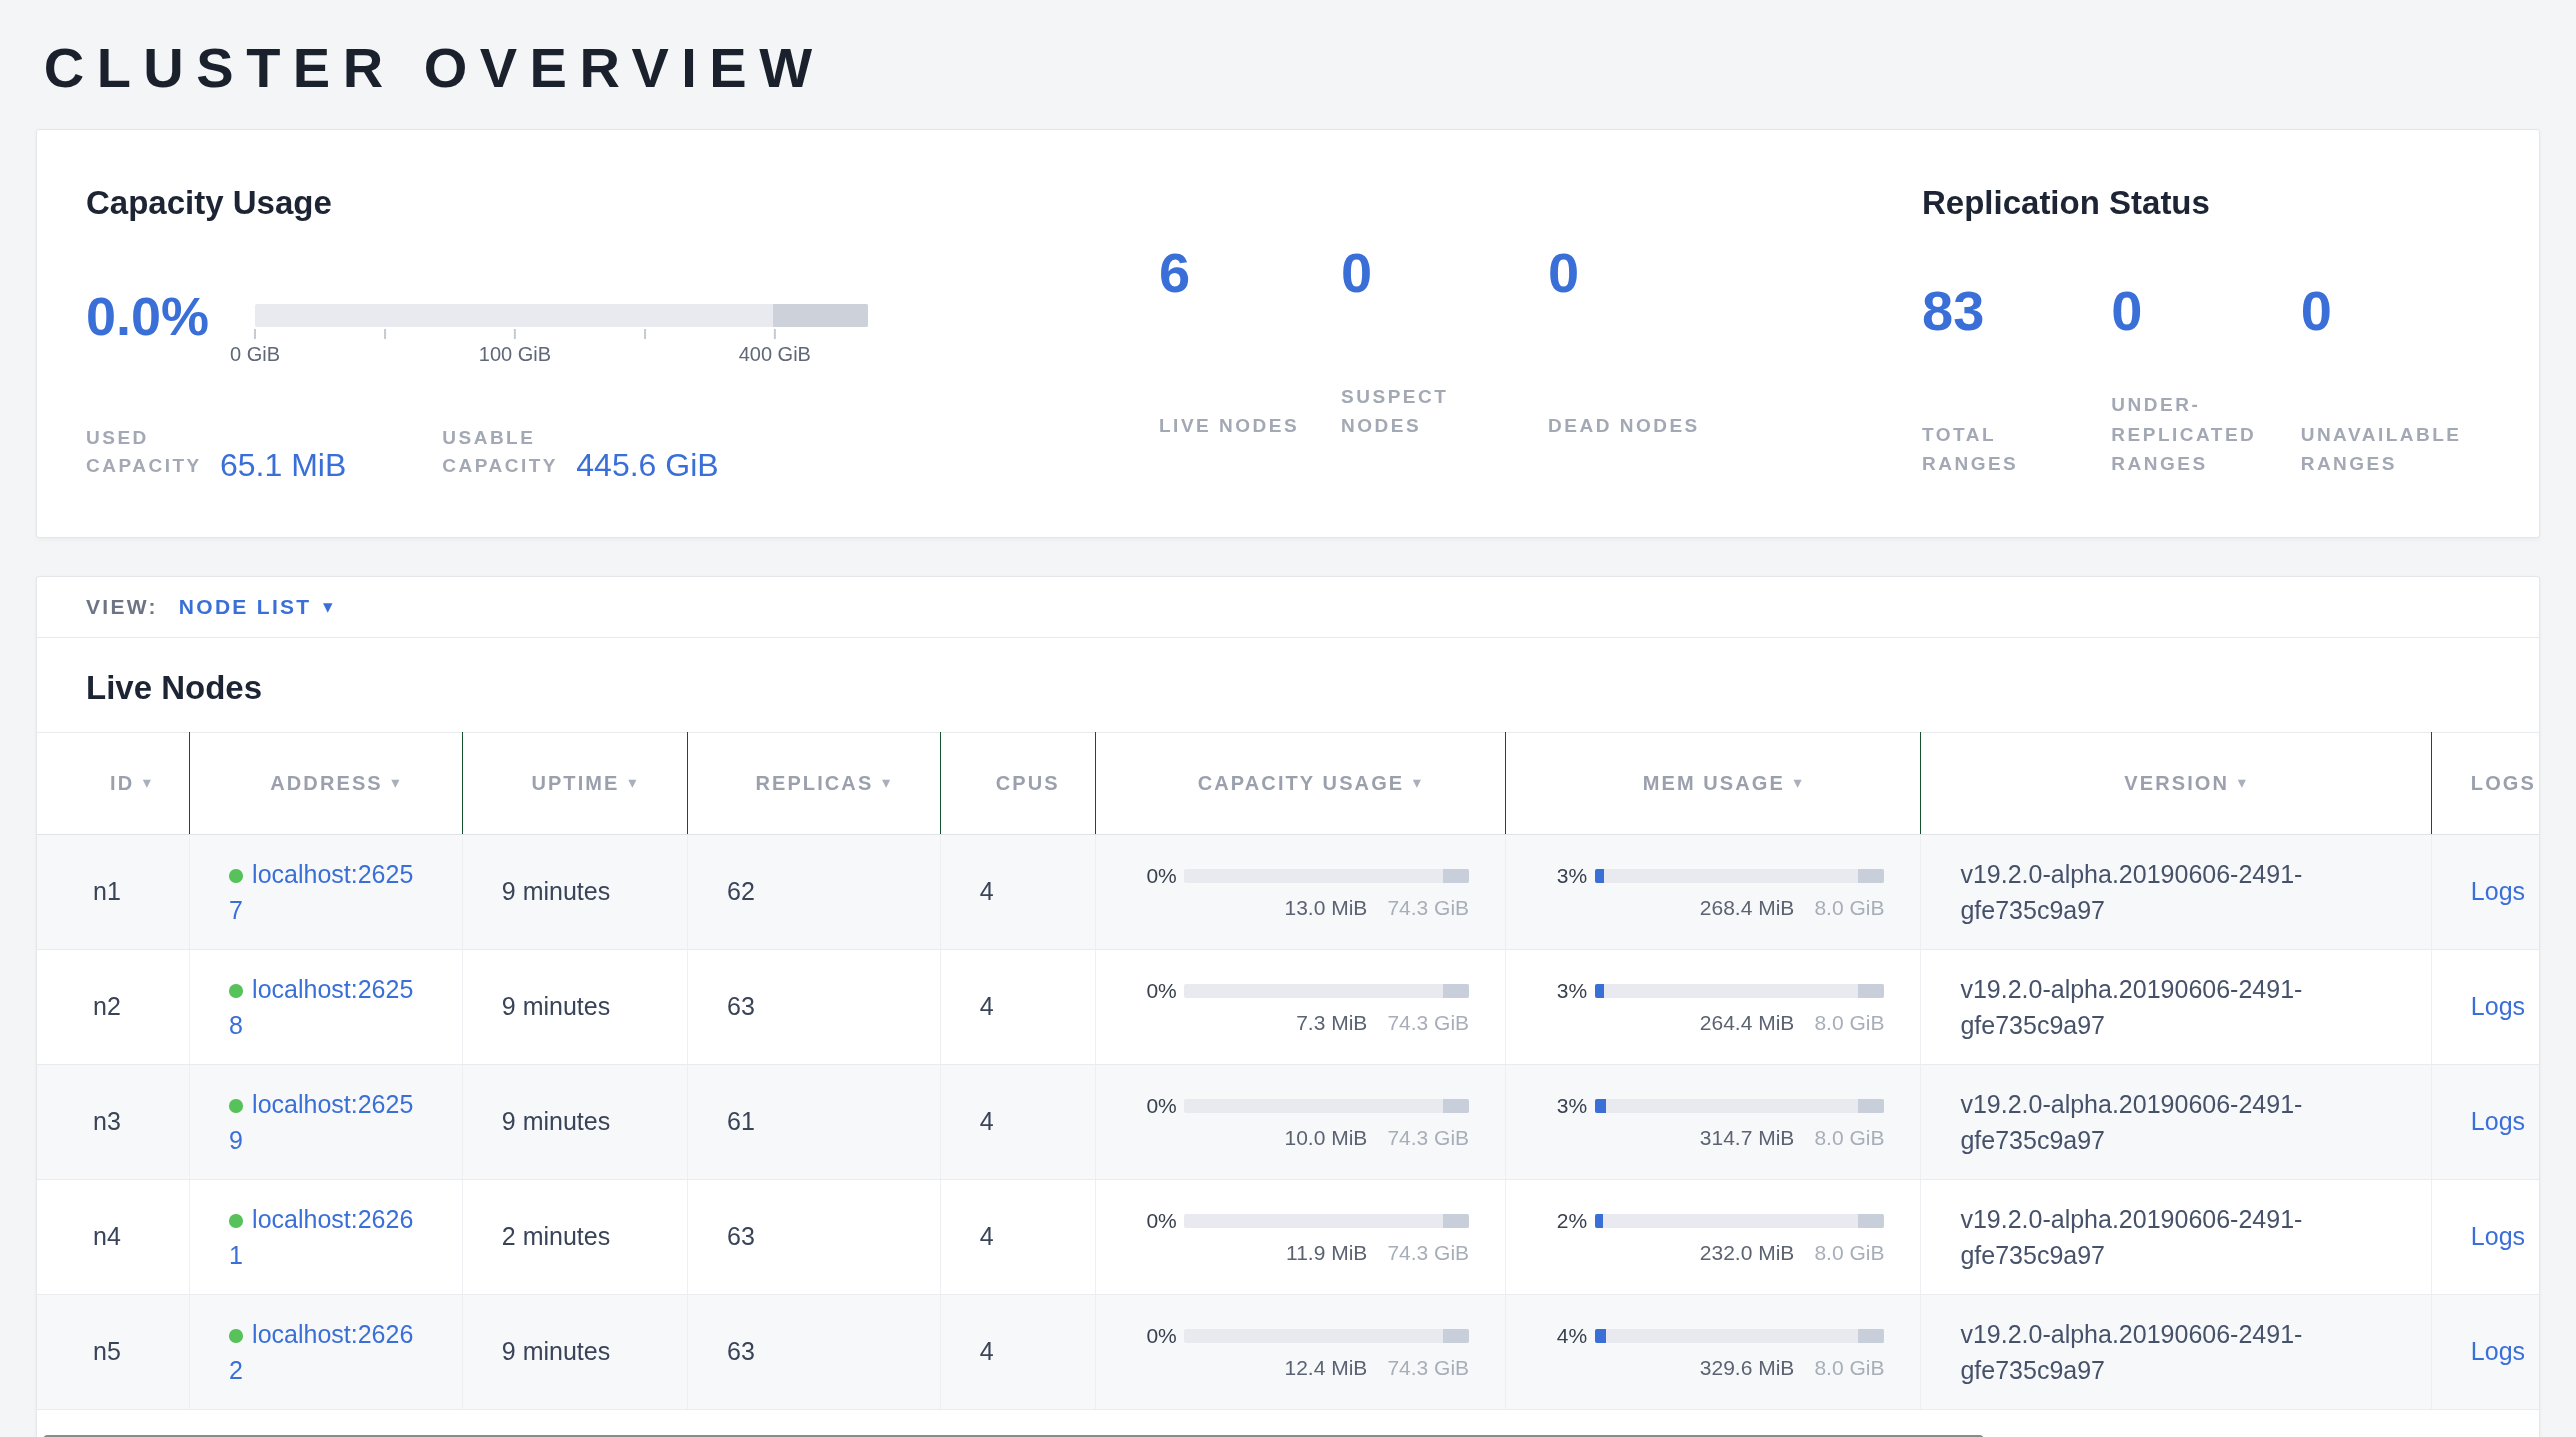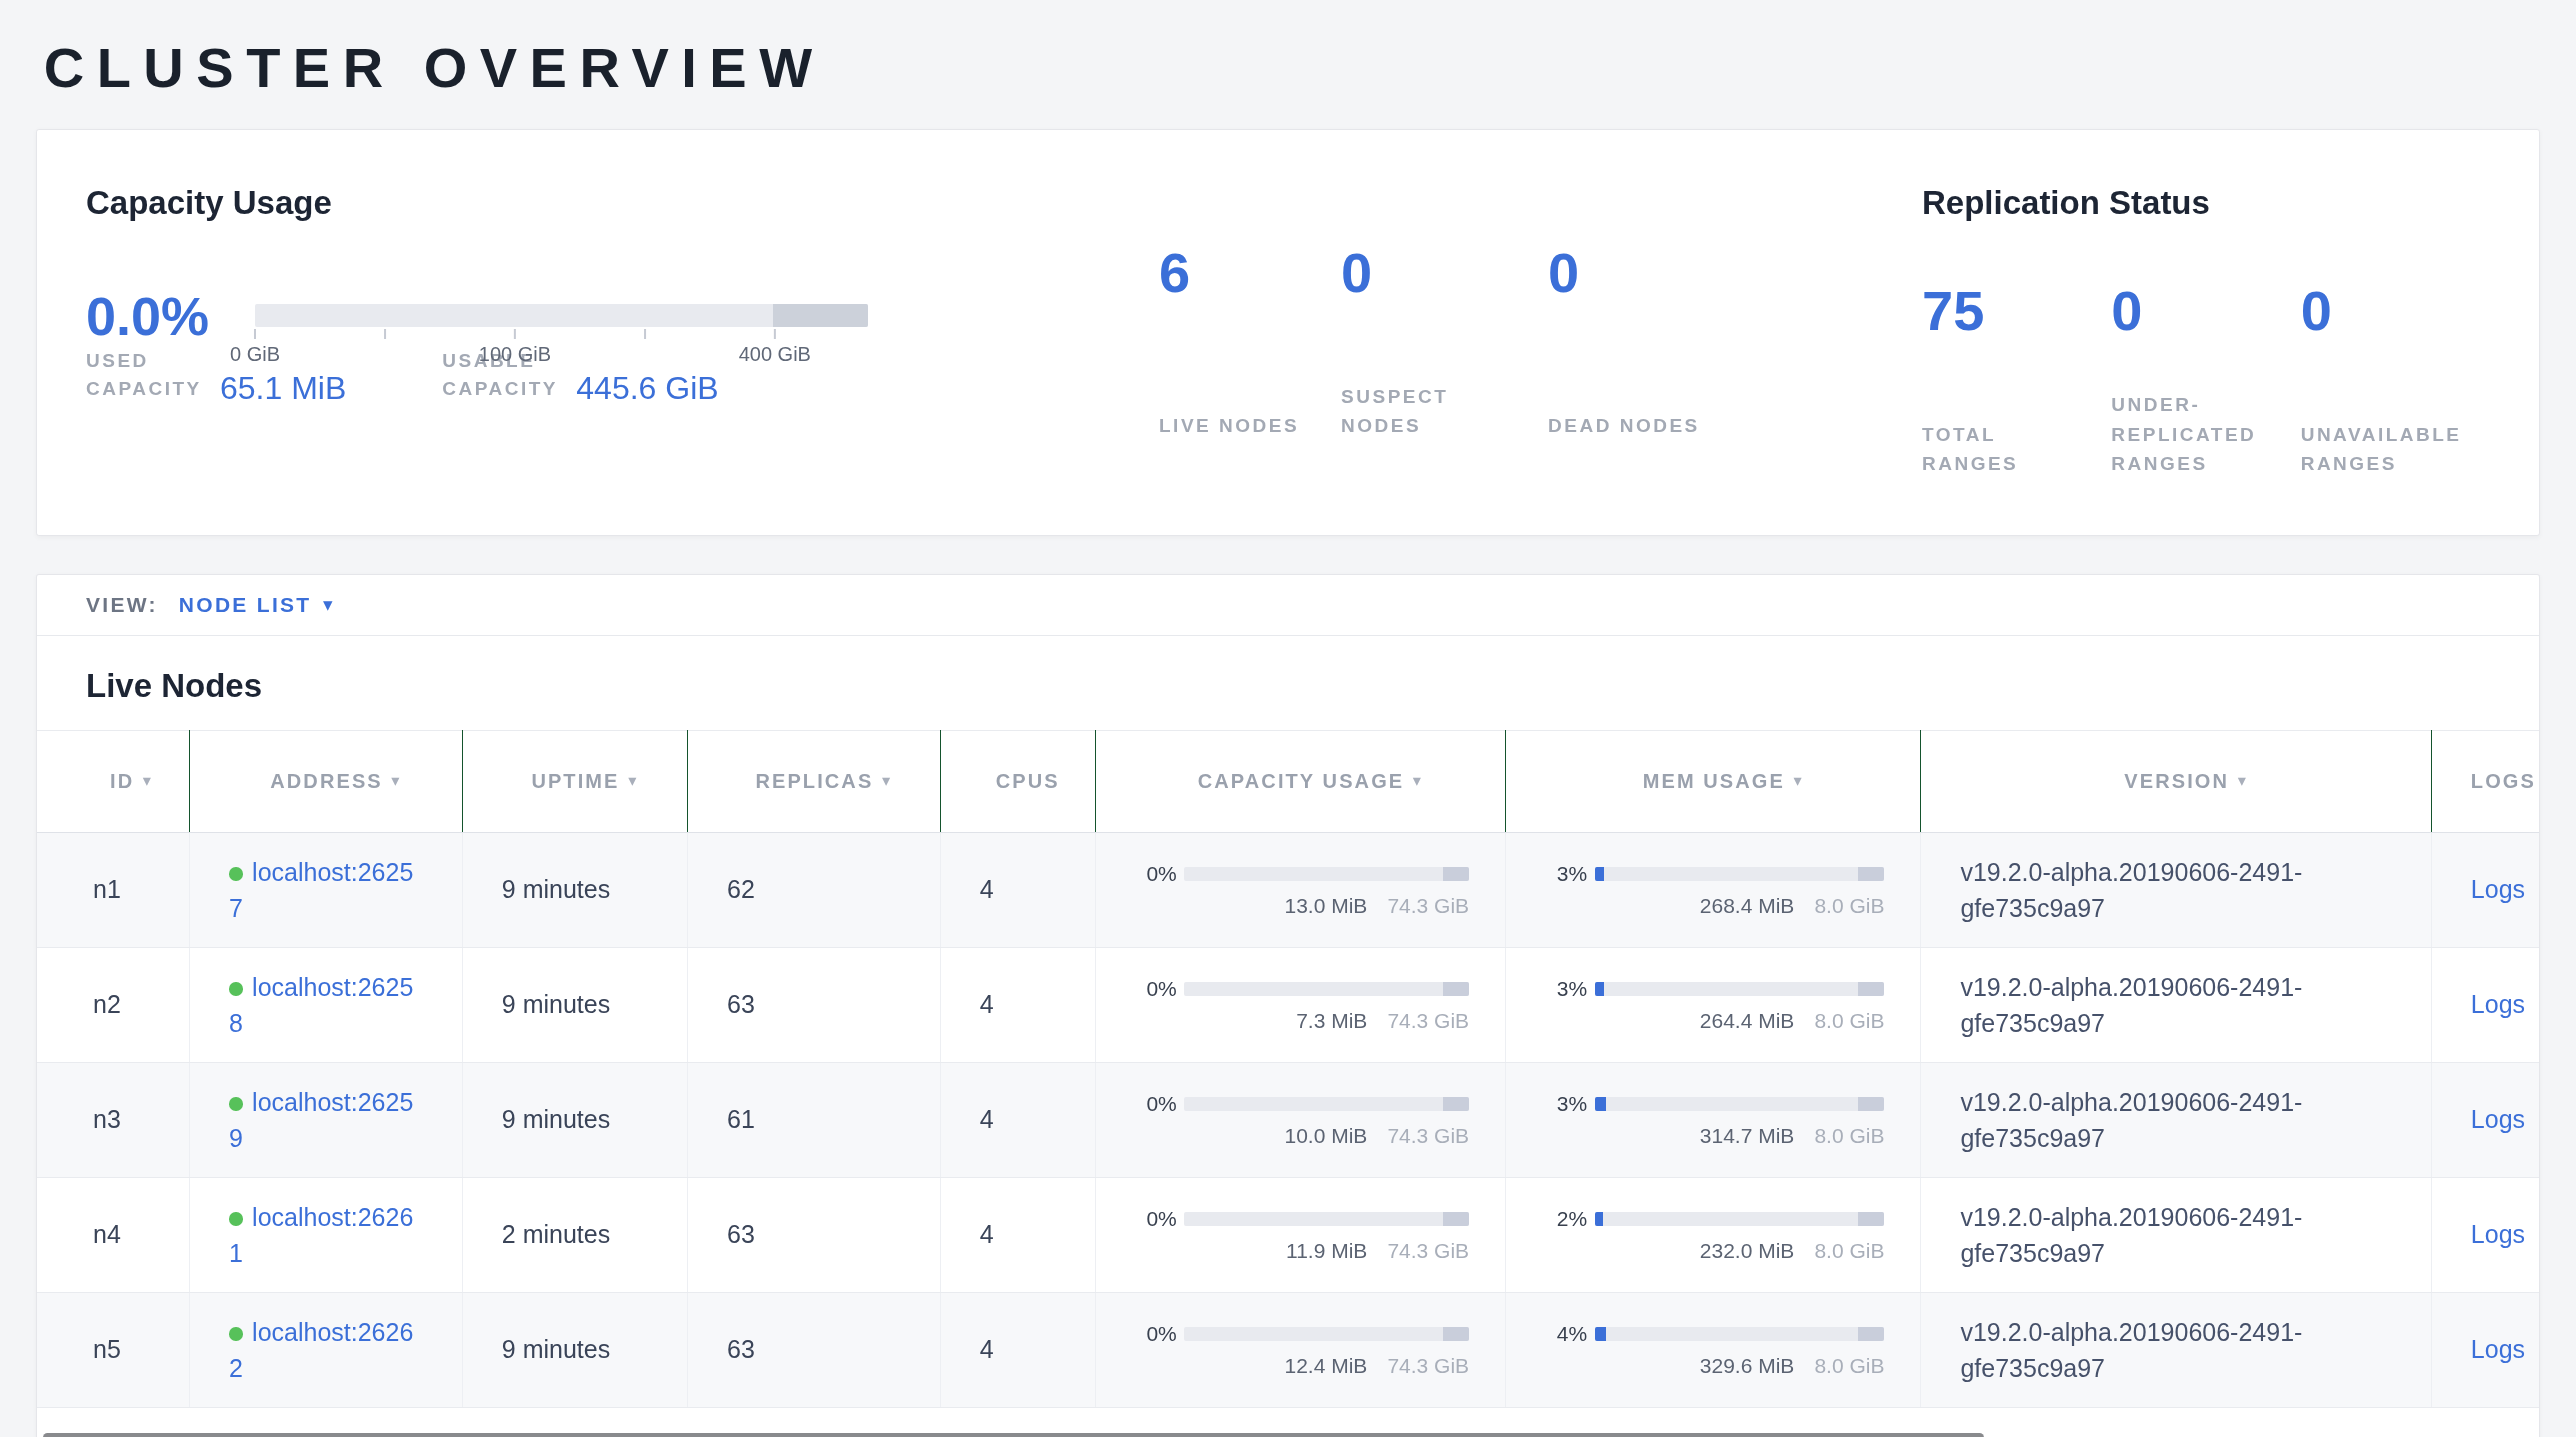--- a/index.html
+++ b/index.html
@@ -26,21 +26,21 @@
   .repl-section { flex: 1; }
   .cap-main { display: flex; align-items: center; margin-top: 63px; }
   .cap-percent { font-size: 54px; font-weight: 600; color: #3b6fd8; width: 142px; flex: none; }
   .sum-bar-wrap { position: relative; width: 613px; margin-left: 27px; }
   .sum-bar { height: 23px; background: #e8eaef; border-radius: 1.9px; position: relative; overflow: hidden; }
   .sum-bar-fill { position: absolute; left: 0; top: 0; bottom: 0; background: #3b6fd8; }
   .sum-bar-dark { position: absolute; right: 0; top: 0; bottom: 0; background: #ccd1da; }
   .tick { position: absolute; top: 25px; transform: translateX(-50%); text-align: center; }
   .tick-mark { width: 1.9px; height: 9.6px; background: #c6cad3; margin: 0 auto; }
   .tick-label { margin-top: 3.8px; font-size: 20px; color: #606877; white-space: nowrap; }
-  .cap-details { display: flex; }
+  .cap-details { display: flex; margin-top: 77px; }
   .cap-detail { display: flex; align-items: flex-end; margin-right: 96px; }
   .detail-label {
     font-size: 19px; letter-spacing: 2.5px; color: #a3a9b4;
     font-weight: 600; line-height: 1.5; max-width: 117px;
   }
   .detail-value { font-size: 32px; color: #3b6fd8; margin-left: 17px; position: relative; top: 2.9px; white-space: nowrap; }
   .stats { display: flex; margin-top: 61px; }
   .stat {
     min-width: 115px; margin-right: 42px; height: 196px;
     display: flex; flex-direction: column; justify-content: space-between;
@@ -160,21 +160,21 @@
           <div class="stat-value">0</div>
           <div class="stat-label">DEAD NODES</div>
         </div>
       </div>
     </div>
 
     <div class="repl-section">
       <div class="section-title">Replication Status</div>
       <div class="stats">
         <div class="stat">
-          <div class="stat-value">75</div>
+          <div class="stat-value">83</div>
           <div class="stat-label">TOTAL RANGES</div>
         </div>
         <div class="stat">
           <div class="stat-value">0</div>
           <div class="stat-label">UNDER-REPLICATED RANGES</div>
         </div>
         <div class="stat">
           <div class="stat-value">0</div>
           <div class="stat-label">UNAVAILABLE RANGES</div>
         </div>

